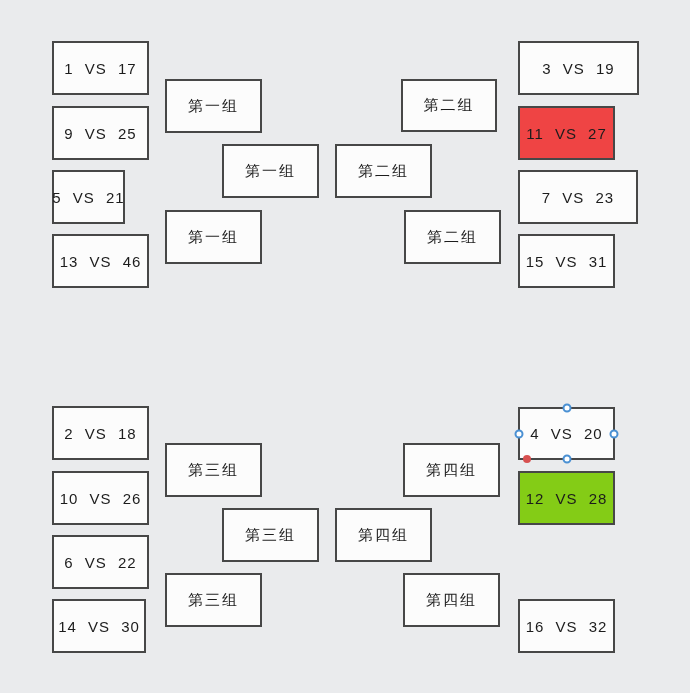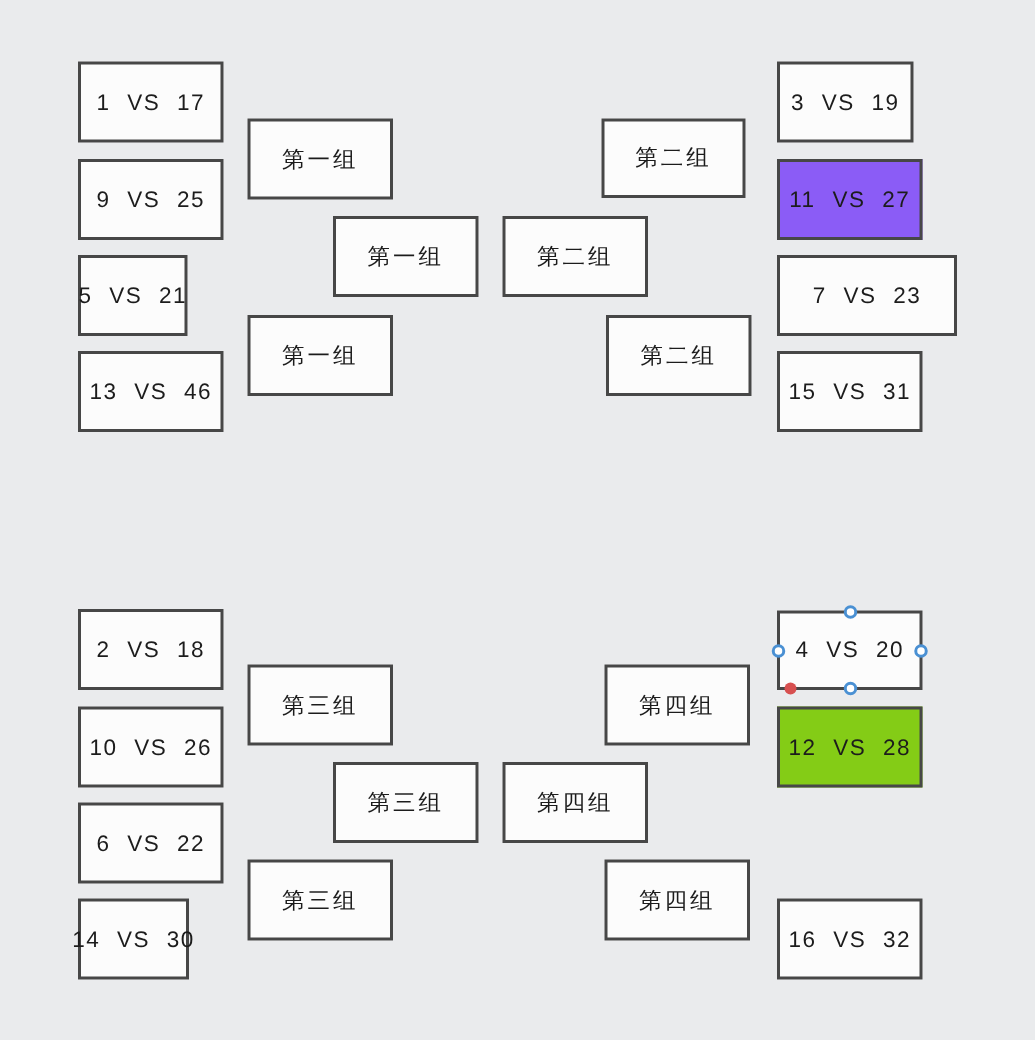--- a/index.html
+++ b/index.html
@@ -94,42 +94,42 @@
     </div>
     <div class="node group" style="left: 401px; top: 79px; width: 96px; height: 53px; border-color: rgb(71, 71, 71); background: rgb(252, 252, 252);">
       <span class="node-label" style="color: rgb(28, 28, 28);">第二组</span>
     </div>
     <div class="node group" style="left: 335px; top: 144px; width: 97px; height: 54px; border-color: rgb(71, 71, 71); background: rgb(252, 252, 252);">
       <span class="node-label" style="color: rgb(28, 28, 28);">第二组</span>
     </div>
     <div class="node group" style="left: 404px; top: 210px; width: 97px; height: 54px; border-color: rgb(71, 71, 71); background: rgb(252, 252, 252);">
       <span class="node-label" style="color: rgb(28, 28, 28);">第二组</span>
     </div>
-    <div class="node" style="left: 518px; top: 41px; width: 91px; height: 54px; border-color: rgb(71, 71, 71); background: rgb(252, 252, 252);">
+    <div class="node" style="left: 518px; top: 41px; width: 121px; height: 54px; border-color: rgb(71, 71, 71); background: rgb(252, 252, 252);">
       <span class="node-label" style="color: rgb(28, 28, 28);">3 VS 19</span>
     </div>
-    <div class="node" style="left: 518px; top: 106px; width: 97px; height: 54px; border-color: rgb(71, 71, 71); background: #8b5cf6;">
+    <div class="node" style="left: 518px; top: 106px; width: 97px; height: 54px; border-color: rgb(71, 71, 71); background: #ef4444;">
       <span class="node-label" style="color: rgb(28, 28, 28);">11 VS 27</span>
     </div>
     <div class="node" style="left: 518px; top: 170px; width: 120px; height: 54px; border-color: rgb(71, 71, 71); background: rgb(252, 252, 252);">
       <span class="node-label" style="color: rgb(28, 28, 28);">7 VS 23</span>
     </div>
     <div class="node" style="left: 518px; top: 234px; width: 97px; height: 54px; border-color: rgb(71, 71, 71); background: rgb(252, 252, 252);">
       <span class="node-label" style="color: rgb(28, 28, 28);">15 VS 31</span>
     </div>
     <div class="node" style="left: 52px; top: 406px; width: 97px; height: 54px; border-color: rgb(71, 71, 71); background: rgb(252, 252, 252);">
       <span class="node-label" style="color: rgb(28, 28, 28);">2 VS 18</span>
     </div>
     <div class="node" style="left: 52px; top: 471px; width: 97px; height: 54px; border-color: rgb(71, 71, 71); background: rgb(252, 252, 252);">
       <span class="node-label" style="color: rgb(28, 28, 28);">10 VS 26</span>
     </div>
     <div class="node" style="left: 52px; top: 535px; width: 97px; height: 54px; border-color: rgb(71, 71, 71); background: rgb(252, 252, 252);">
       <span class="node-label" style="color: rgb(28, 28, 28);">6 VS 22</span>
     </div>
-    <div class="node" style="left: 52px; top: 599px; width: 74px; height: 54px; border-color: rgb(71, 71, 71); background: rgb(252, 252, 252); text-align: right;">
+    <div class="node" style="left: 52px; top: 599px; width: 94px; height: 54px; border-color: rgb(71, 71, 71); background: rgb(252, 252, 252); text-align: right;">
       <span class="node-label" style="color: rgb(28, 28, 28);">14 VS 30</span>
     </div>
     <div class="node group" style="left: 165px; top: 443px; width: 97px; height: 54px; border-color: rgb(71, 71, 71); background: rgb(252, 252, 252);">
       <span class="node-label" style="color: rgb(28, 28, 28);">第三组</span>
     </div>
     <div class="node group" style="left: 222px; top: 508px; width: 97px; height: 54px; border-color: rgb(71, 71, 71); background: rgb(252, 252, 252);">
       <span class="node-label" style="color: rgb(28, 28, 28);">第三组</span>
     </div>
     <div class="node group" style="left: 165px; top: 573px; width: 97px; height: 54px; border-color: rgb(71, 71, 71); background: rgb(252, 252, 252);">
       <span class="node-label" style="color: rgb(28, 28, 28);">第三组</span>

